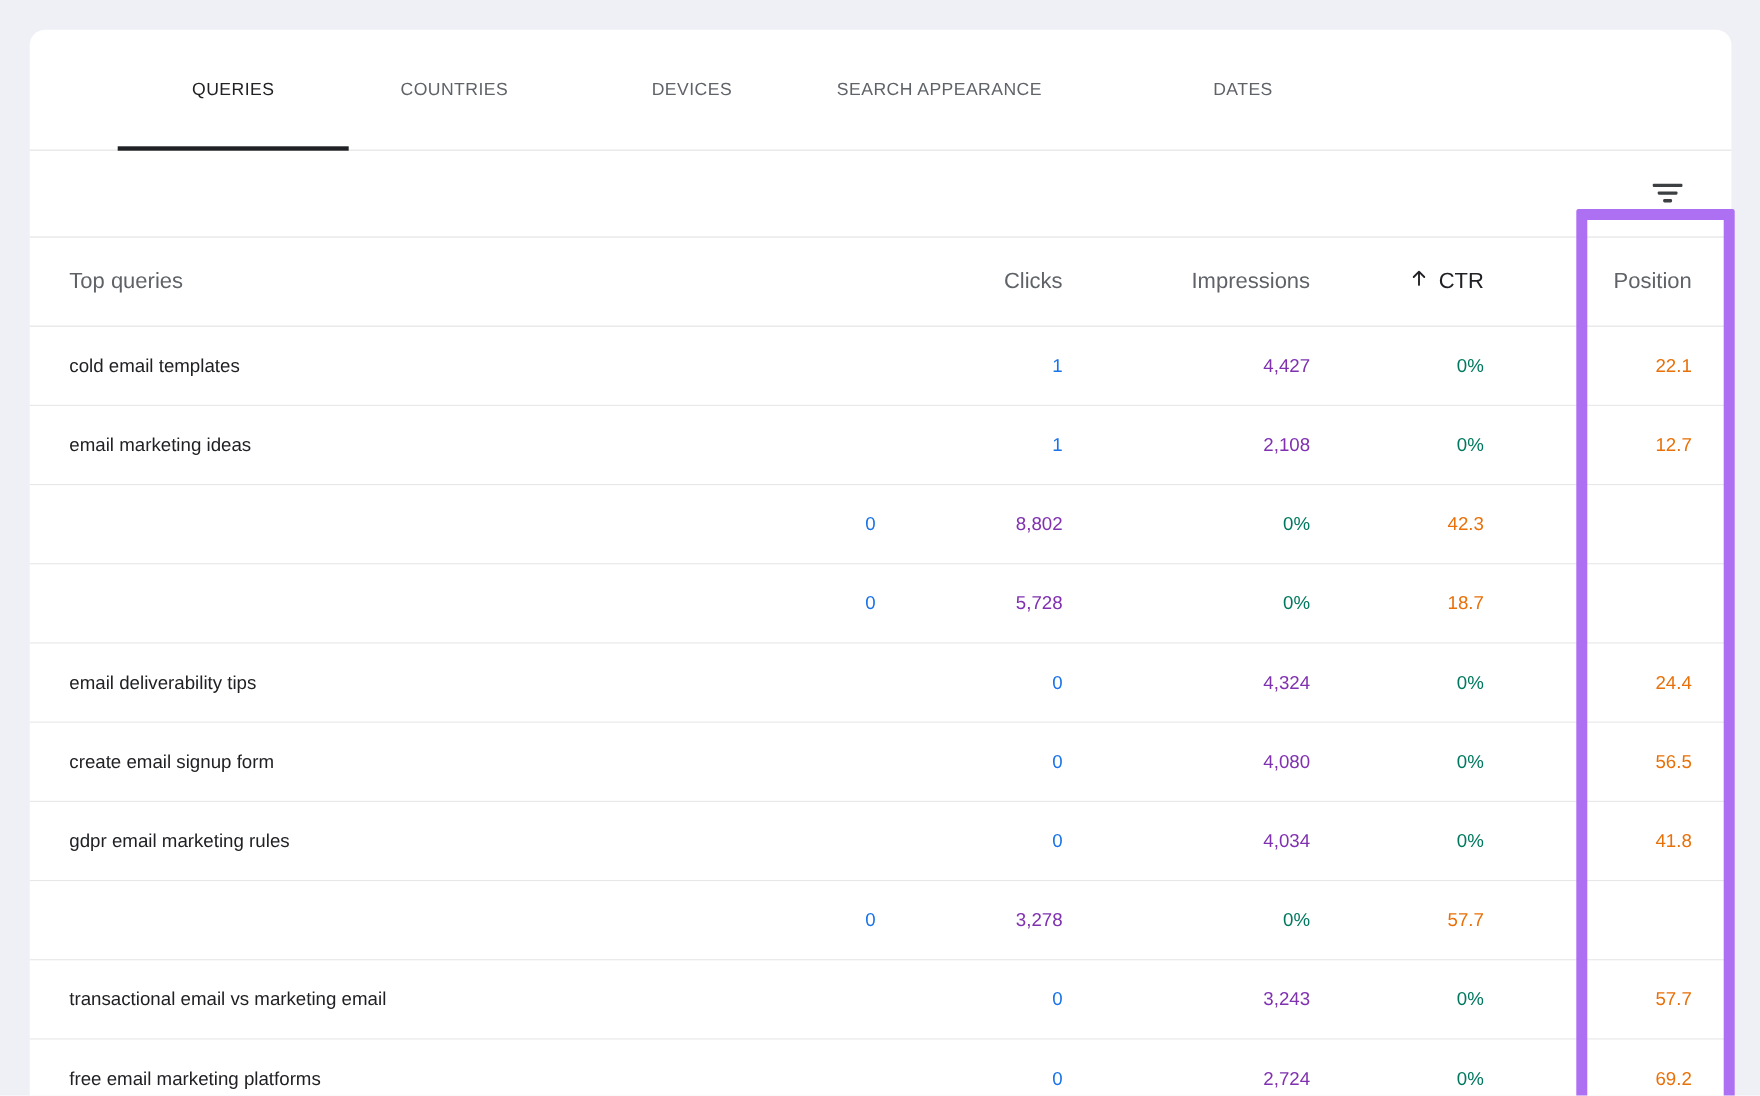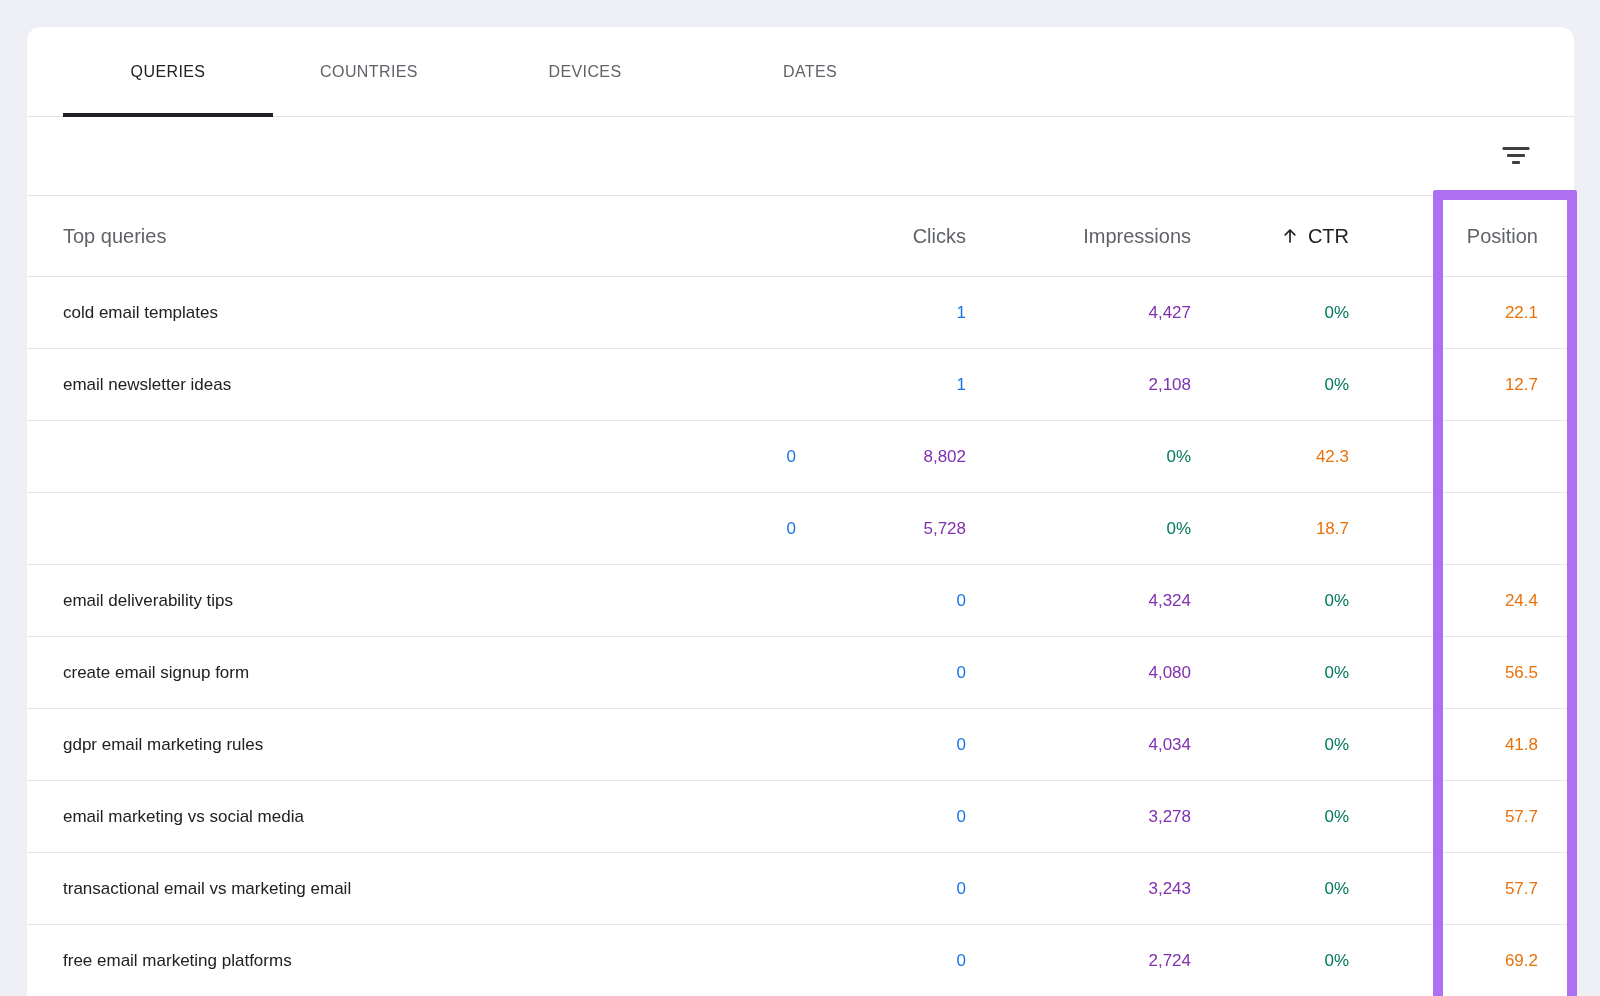--- a/index.html
+++ b/index.html
@@ -16,22 +16,22 @@
     position: absolute;
     left: 27px; top: 27px;
     width: 1547px; height: 1000px;
     background: #ffffff;
     border-radius: 14px 14px 0 0;
   }
 
   
   .tabbar {
     display: flex;
-    height: 90px;
-    padding-left: 36px;
+    height: 110px;
+    padding-left: 80px;
     border-bottom: 1px solid #e2e2e2;
     box-sizing: border-box;
     text-align: center;
   }
   .tab {
     position: relative;
     display: flex; align-items: center; justify-content: center;
     color: var(--muted, #5f6368);
     font-size: 16px;
     font-weight: 500;
@@ -85,21 +85,21 @@
     box-sizing: border-box;
   }
   .thead {
     height: 81px;
     border-bottom: 1px solid #e2e2e2;
     color: var(--muted, #5f6368);
     font-size: 20px;
   }
   .num { text-align: right; }
   .th-ctr {
-    display: flex; align-items: center; justify-content: flex-end;
+    display: flex; justify-content: flex-end;
     gap: 10px;
     color: var(--text, #202124);
     font-weight: 500;
   }
   .th-ctr svg { display: block; }
   .th { cursor: pointer; }
 
   .row {
     height: 72px;
     border-bottom: 1px solid #e7e7e7;
@@ -126,20 +126,21 @@
 </style>
 </head>
 <body>
 
 <div class="card">
 
   <div class="tabbar">
     <div class="tab active">QUERIES</div>
     <div class="tab">COUNTRIES</div>
     <div class="tab">DEVICES</div>
+    <div class="tab">SEARCH APPEARANCE</div>
     <div class="tab">DATES</div>
   </div>
 
   <div class="toolbar">
     <button class="filter-btn" aria-label="filter-list-icon">
       <i></i>
         <i></i>
         <i></i>
     </button>
   </div>
@@ -163,21 +164,21 @@
 
       <div class="row">
         <div class="query">cold email templates</div>
         <div class="num clicks">1</div>
         <div class="num impressions">4,427</div>
         <div class="num ctr">0%</div>
         <div class="num position">22.1</div>
       </div>
 
       <div class="row">
-        <div class="query">email newsletter ideas</div>
+        <div class="query">email marketing ideas</div>
         <div class="num clicks">1</div>
         <div class="num impressions">2,108</div>
         <div class="num ctr">0%</div>
         <div class="num position">12.7</div>
       </div>
 
       <div class="row">
         <div class="num clicks">0</div>
         <div class="num impressions">8,802</div>
         <div class="num ctr">0%</div>
@@ -209,21 +210,20 @@
 
       <div class="row">
         <div class="query">gdpr email marketing rules</div>
         <div class="num clicks">0</div>
         <div class="num impressions">4,034</div>
         <div class="num ctr">0%</div>
         <div class="num position">41.8</div>
       </div>
 
       <div class="row">
-        <div class="query">email marketing vs social media</div>
         <div class="num clicks">0</div>
         <div class="num impressions">3,278</div>
         <div class="num ctr">0%</div>
         <div class="num position">57.7</div>
       </div>
 
       <div class="row">
         <div class="query">transactional email vs marketing email</div>
         <div class="num clicks">0</div>
         <div class="num impressions">3,243</div>

